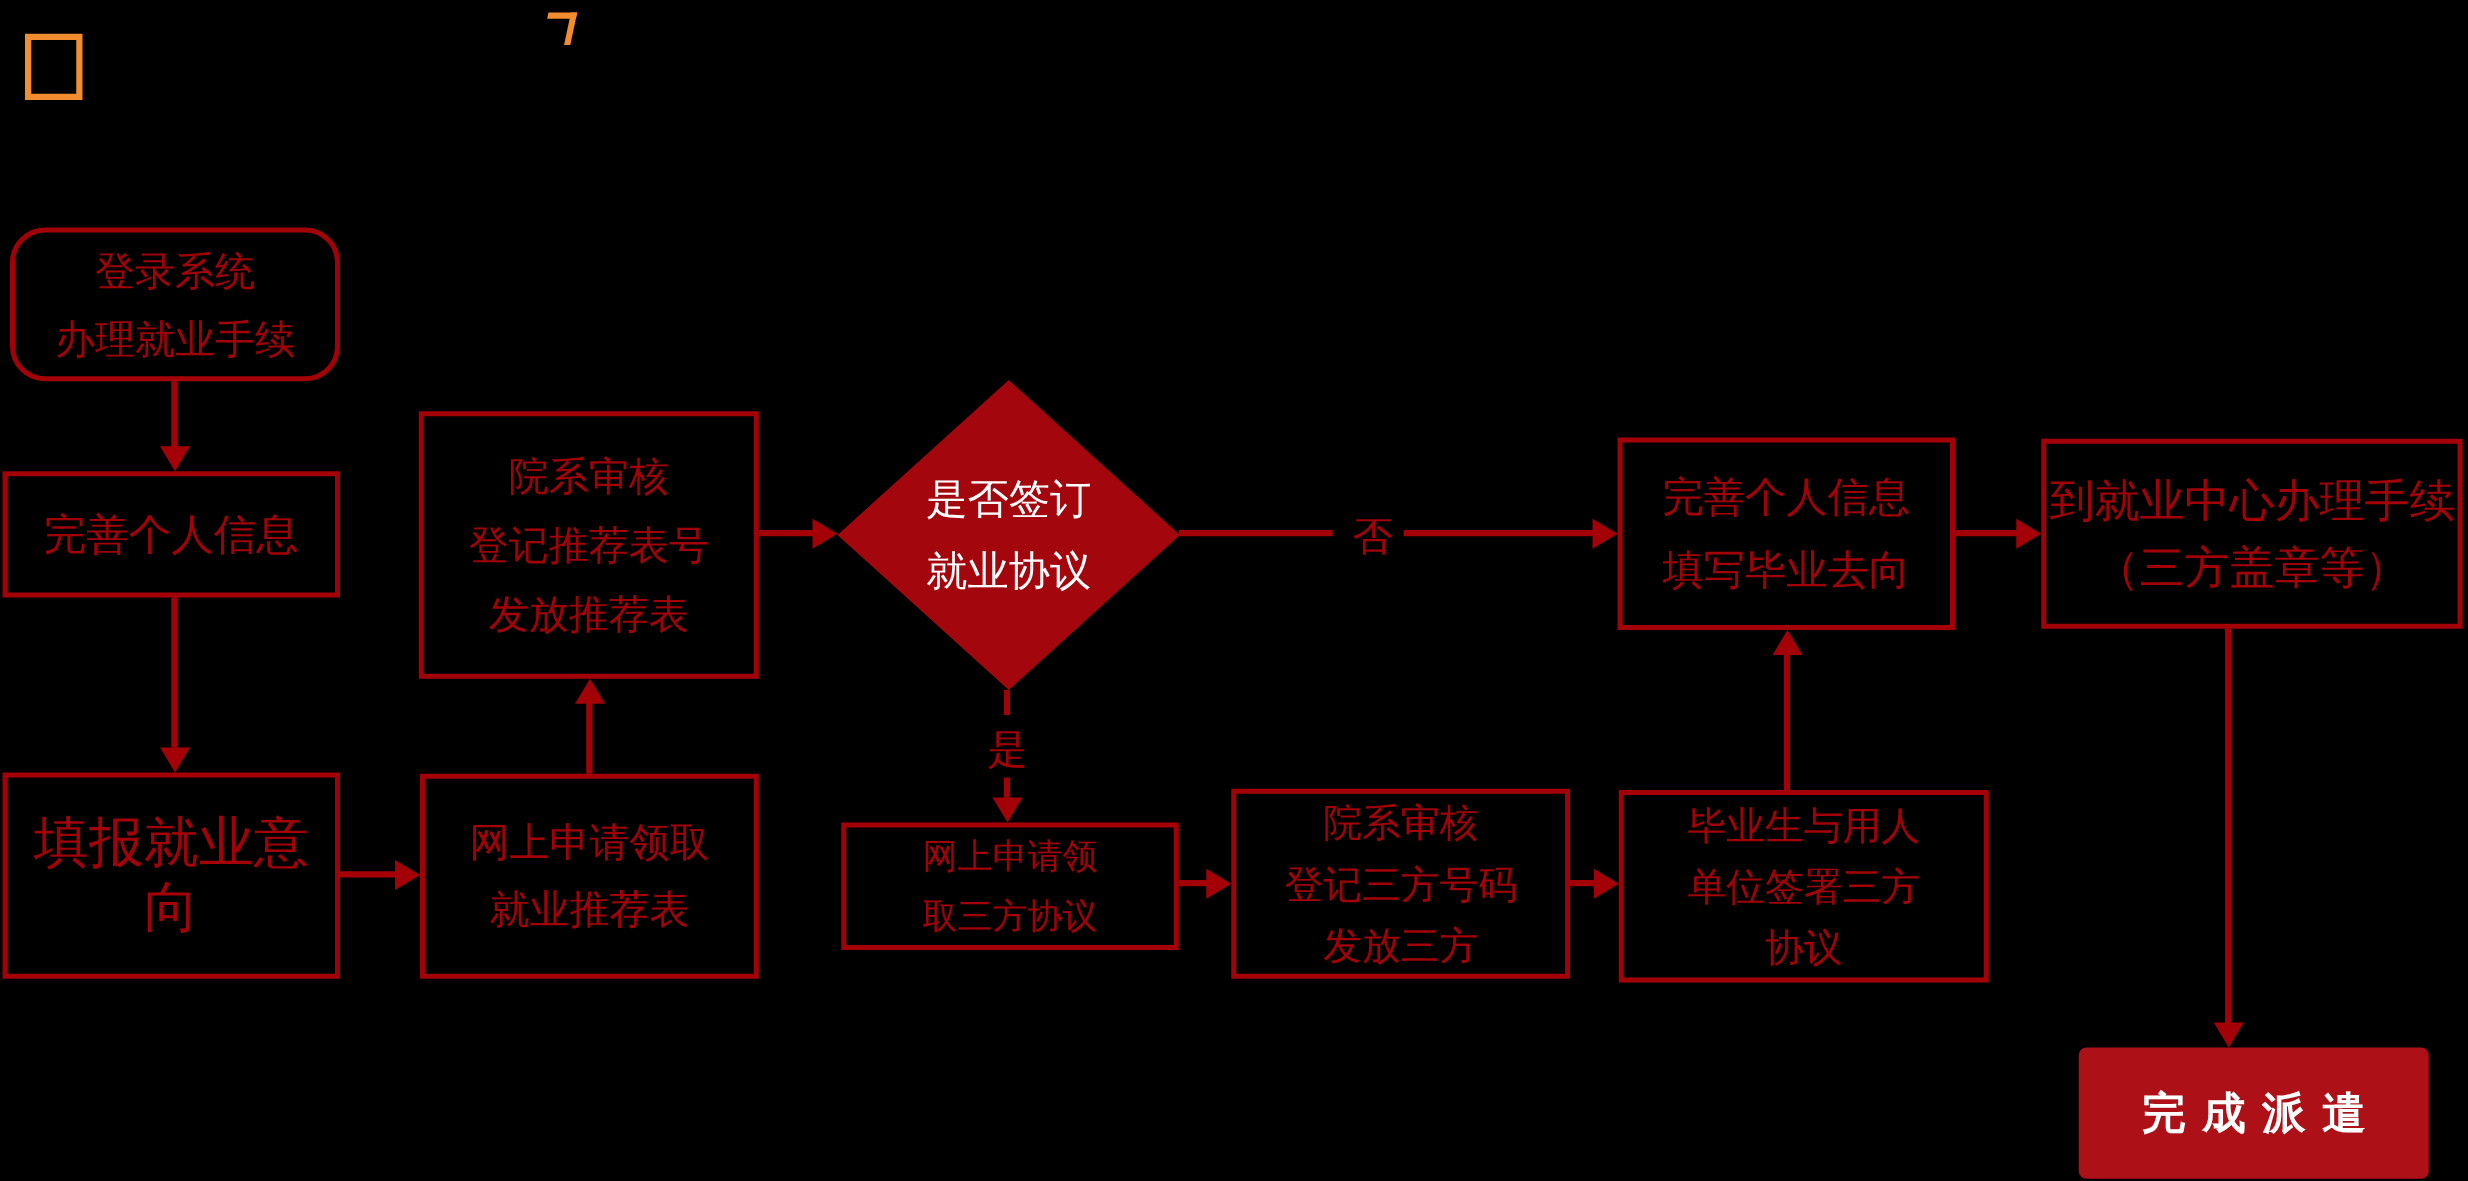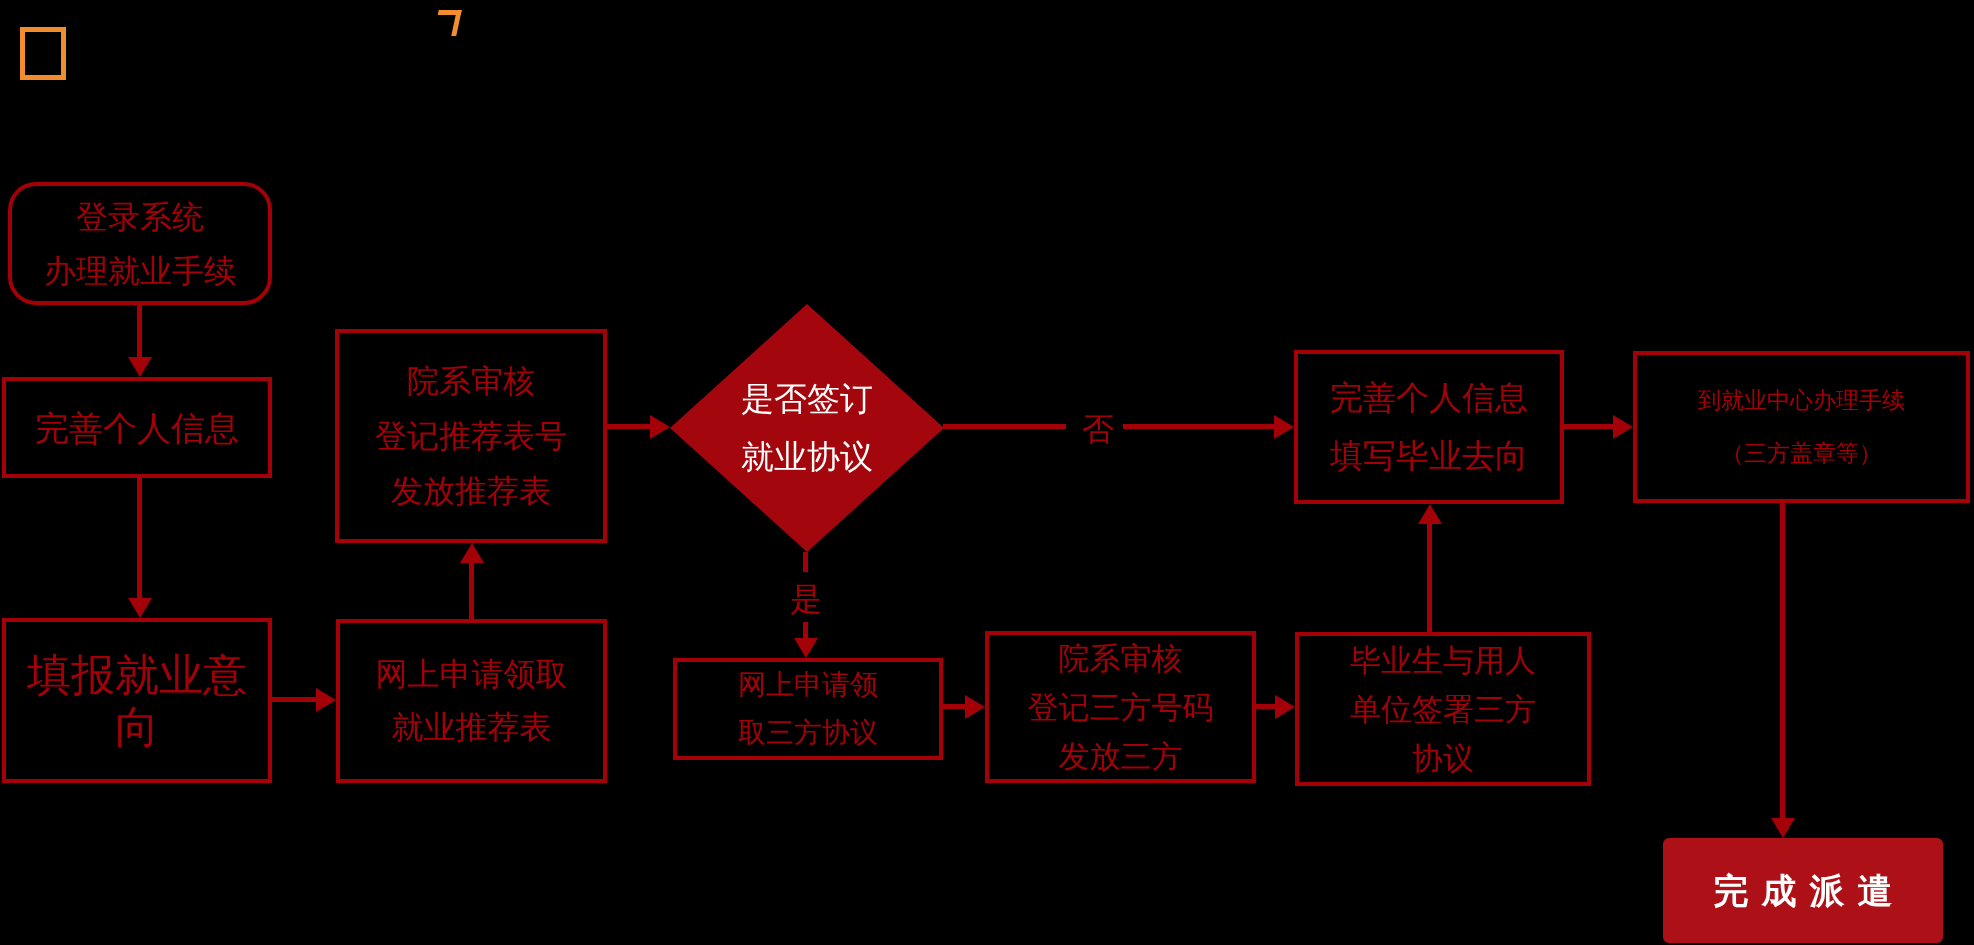--- a/index.html
+++ b/index.html
@@ -51,21 +51,21 @@
   #n-decision{
     left:670px;top:304px;width:274px;height:248px;border:none;
     background:var(--diamond-fill);color:var(--white);
     clip-path:polygon(50% 0, 100% 50%, 50% 100%, 0 50%);
     font-size:33px;line-height:58px;
   }
   #n-applyagree{left:673px;top:658px;width:270px;height:102px;font-size:28px;line-height:48px;}
   #n-deptagree{left:985px;top:631px;width:271px;height:152px;font-size:31px;line-height:49px;}
   #n-signagree{left:1295px;top:632px;width:296px;height:154px;font-size:31px;line-height:49px;}
   #n-destination{left:1294px;top:350px;width:270px;height:154px;font-size:33px;line-height:58px;}
-  #n-center{left:1633px;top:351px;width:337px;height:152px;font-size:23px;line-height:53px;}
+  #n-center{left:1633px;top:351px;width:337px;height:152px;font-size:36px;line-height:53px;}
   #n-end{
     left:1663px;top:838px;width:280px;height:105px;border:none;border-radius:6px;
     background:var(--end-fill);color:var(--white);
     font-weight:bold;font-size:35px;letter-spacing:13px;text-indent:13px;
   }
   
   .h-shaft{position:absolute;height:5px;background:var(--red);}
   .v-shaft{position:absolute;width:5px;background:var(--red);}
   .head{position:absolute;width:0;height:0;}
   .head.right{border-top:12px solid transparent;border-bottom:12px solid transparent;border-left:20px solid var(--red);}

